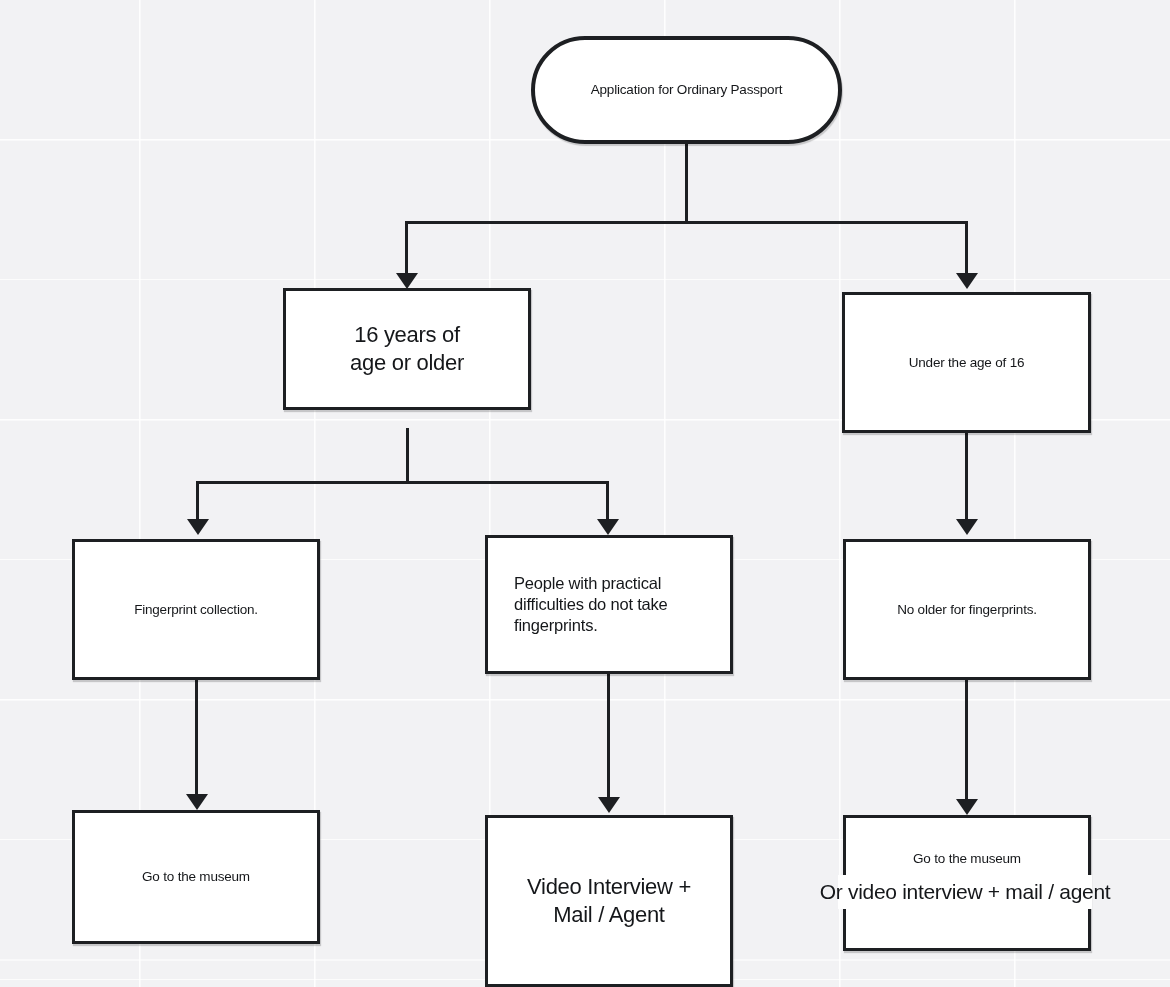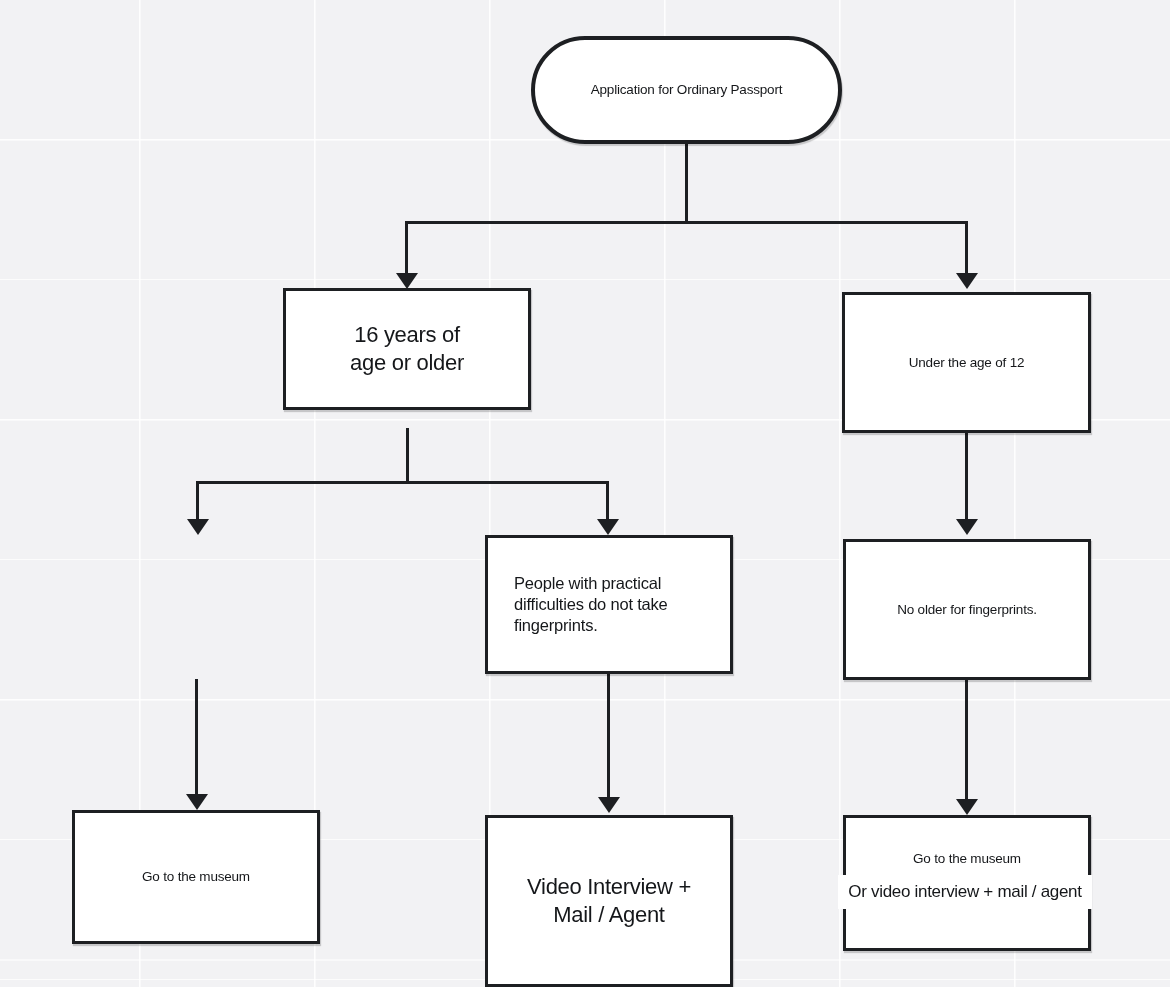--- a/index.html
+++ b/index.html
@@ -68,21 +68,21 @@
   .overlay-band {
     position: absolute;
     left: 838px;
     top: 875px;
     width: 254px;
     height: 34px;
     background: #ffffff;
     display: flex;
     align-items: center;
     justify-content: center;
-    font-size: 17px;
+    font-size: 21px;
     letter-spacing: -0.3px;
     color: #15171a;
     white-space: nowrap;
   }
 
   
   .edge {
     position: absolute;
     background: #1d1f22;
   }
@@ -140,23 +140,26 @@
 
   <div class="node terminator start">
     <span class="label txt-sm">Application for Ordinary Passport</span>
   </div>
 
   <div class="node n-age16">
     <span class="label txt-lg multiline">16 years of<br>age or older</span>
   </div>
 
   <div class="node n-under">
-    <span class="label txt-sm">Under the age of 12</span>
+    <span class="label txt-sm">Under the age of 16</span>
   </div>
 
+  <div class="node n-fp">
+    <span class="label txt-sm">Fingerprint collection.</span>
+  </div>
 
   <div class="node n-diff">
     <span class="label txt-md multiline align-left">People with practical<br>difficulties do not take<br>fingerprints.</span>
   </div>
 
   <div class="node n-nofp">
     <span class="label txt-sm">No older for fingerprints.</span>
   </div>
 
   <div class="node n-mus1">

